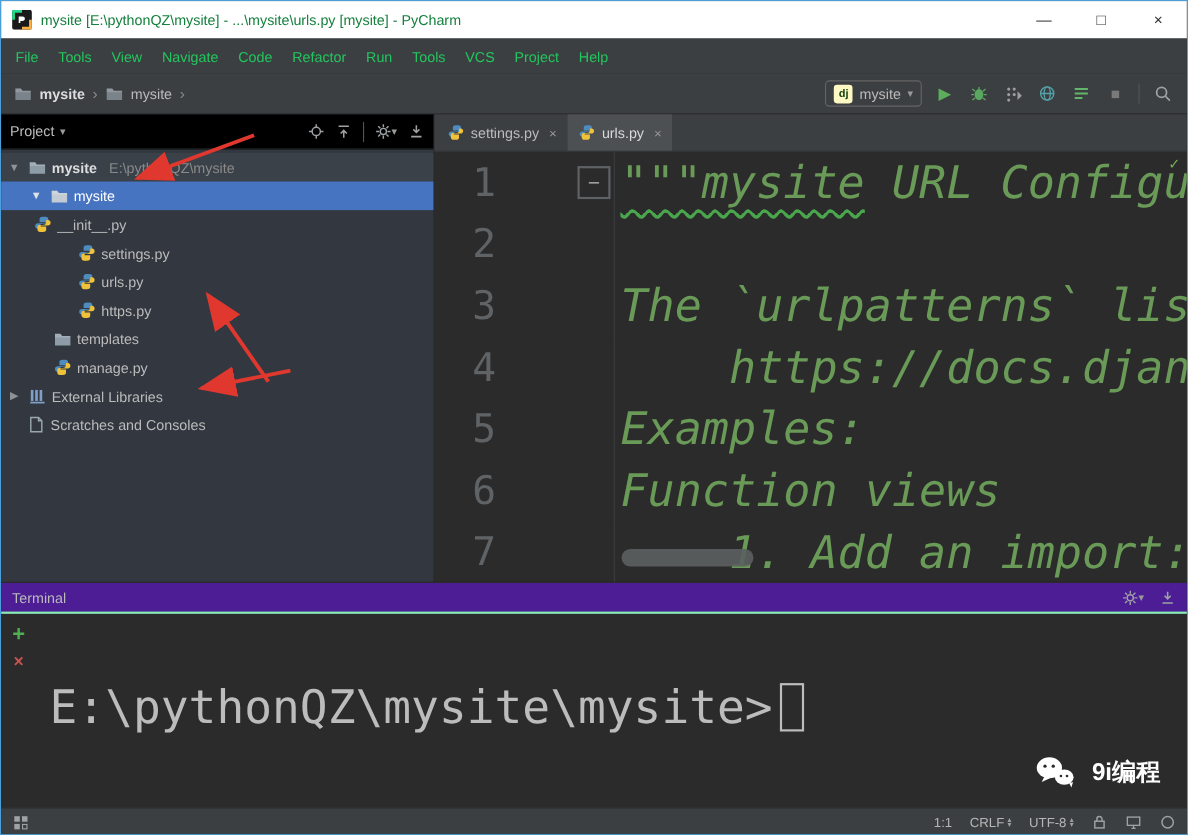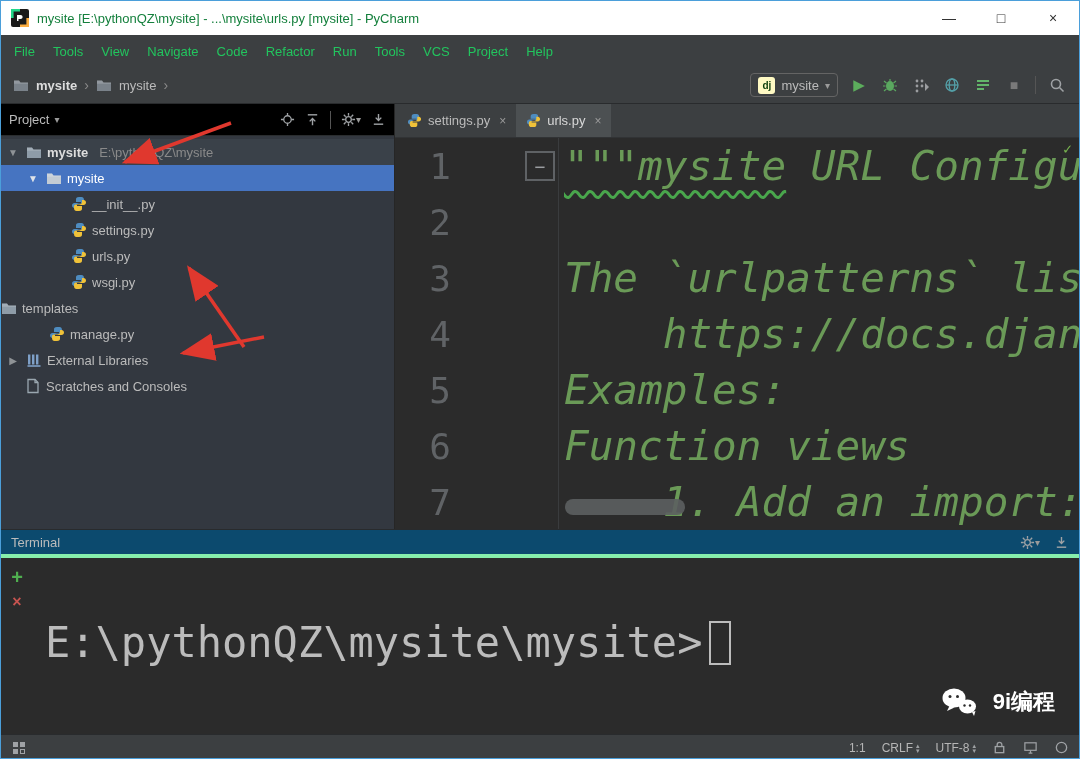--- a/index.html
+++ b/index.html
@@ -85,22 +85,22 @@
   .squig { text-decoration: underline wavy #49a64c; text-decoration-thickness: 3px; text-underline-offset: 10px; }
   .foldbox { width: 30px; height: 30px; border: 2px solid #5f6265; color: #9a9da0;
              display: flex; align-items: center; justify-content: center; font-size: 18px;
              background: #2b2b2b; font-style: normal; }
   .echeck { position: absolute; top: 2px; right: 7px; color: #77b24f; font-size: 15px; }
   .hthumb { position: absolute; left: 170px; bottom: 14px; width: 120px; height: 16px;
             background: #5c5f61; border-radius: 8px; opacity: .9; z-index: 5; }
   
   .terminal { position: absolute; left: 0; top: 528px; right: 0; height: 205px;
               background: #2b2b2b; border-top: 1px solid #292b2d; }
-  .th { height: 28px; background: #0c4a6e; display: flex; align-items: center;
-        padding: 0 10px; border-bottom: 4px solid #86efac; }
+  .th { height: 28px; background: #4c1d95; display: flex; align-items: center;
+        padding: 0 10px; border-bottom: 2px solid #86efac; }
   .th-title { color: #bbbbbb; font-size: 13px; }
   .th-icons { margin-left: auto; display: flex; gap: 14px; align-items: center; color: #9fa2a5; }
   .tgutter { position: absolute; left: 0; top: 38px; width: 32px; display: flex;
              flex-direction: column; align-items: center; gap: 8px; }
   .tplus { color: #4fae4f; font-size: 20px; font-weight: bold; line-height: 18px; }
   .tclose { color: #c75450; font-size: 16px; font-weight: bold; line-height: 16px; }
   .tprompt { position: absolute; left: 44px; top: 88px; font-family: "DejaVu Sans Mono", monospace;
              font-size: 42px; color: #bcbcbc; white-space: pre; display: flex; align-items: center; }
   .cursor { display: inline-block; width: 22px; height: 44px; border: 2px solid #bcbcbc; margin-left: 7px; }
   
@@ -337,45 +337,45 @@
         <span class="tlabel bold">mysite</span>
         <span class="tpath">E:\pythonQZ\mysite</span>
       </div>
       <div class="trow selected" style="padding-left:24px">
         <span class="arr" style="color:#dfe3e8">▼</span>
         <svg class="ticon folder" style="color:#c3ccd4">
             <use href="#sym-folder"></use>
           </svg>
         <span class="tlabel">mysite</span>
       </div>
+      <div class="trow" style="padding-left:30px">
+        <svg class="ticon">
+            <use href="#sym-python"></use>
+          </svg>
+        <span class="tlabel">__init__.py</span>
+      </div>
       <div class="trow" style="padding-left:70px">
         <svg class="ticon">
             <use href="#sym-python"></use>
           </svg>
-        <span class="tlabel">__init__.py</span>
+        <span class="tlabel">settings.py</span>
       </div>
       <div class="trow" style="padding-left:70px">
         <svg class="ticon">
             <use href="#sym-python"></use>
           </svg>
-        <span class="tlabel">settings.py</span>
+        <span class="tlabel">urls.py</span>
       </div>
       <div class="trow" style="padding-left:70px">
         <svg class="ticon">
             <use href="#sym-python"></use>
           </svg>
-        <span class="tlabel">urls.py</span>
-      </div>
-      <div class="trow" style="padding-left:70px">
-        <svg class="ticon">
-            <use href="#sym-python"></use>
-          </svg>
-        <span class="tlabel">wsgi.py</span>
-      </div>
-      <div class="trow" style="">
+        <span class="tlabel">https.py</span>
+      </div>
+      <div class="trow" style="padding-left:48px">
         <svg class="ticon folder">
             <use href="#sym-folder"></use>
           </svg>
         <span class="tlabel">templates</span>
       </div>
       <div class="trow" style="padding-left:48px">
         <svg class="ticon">
             <use href="#sym-python"></use>
           </svg>
         <span class="tlabel">manage.py</span>

